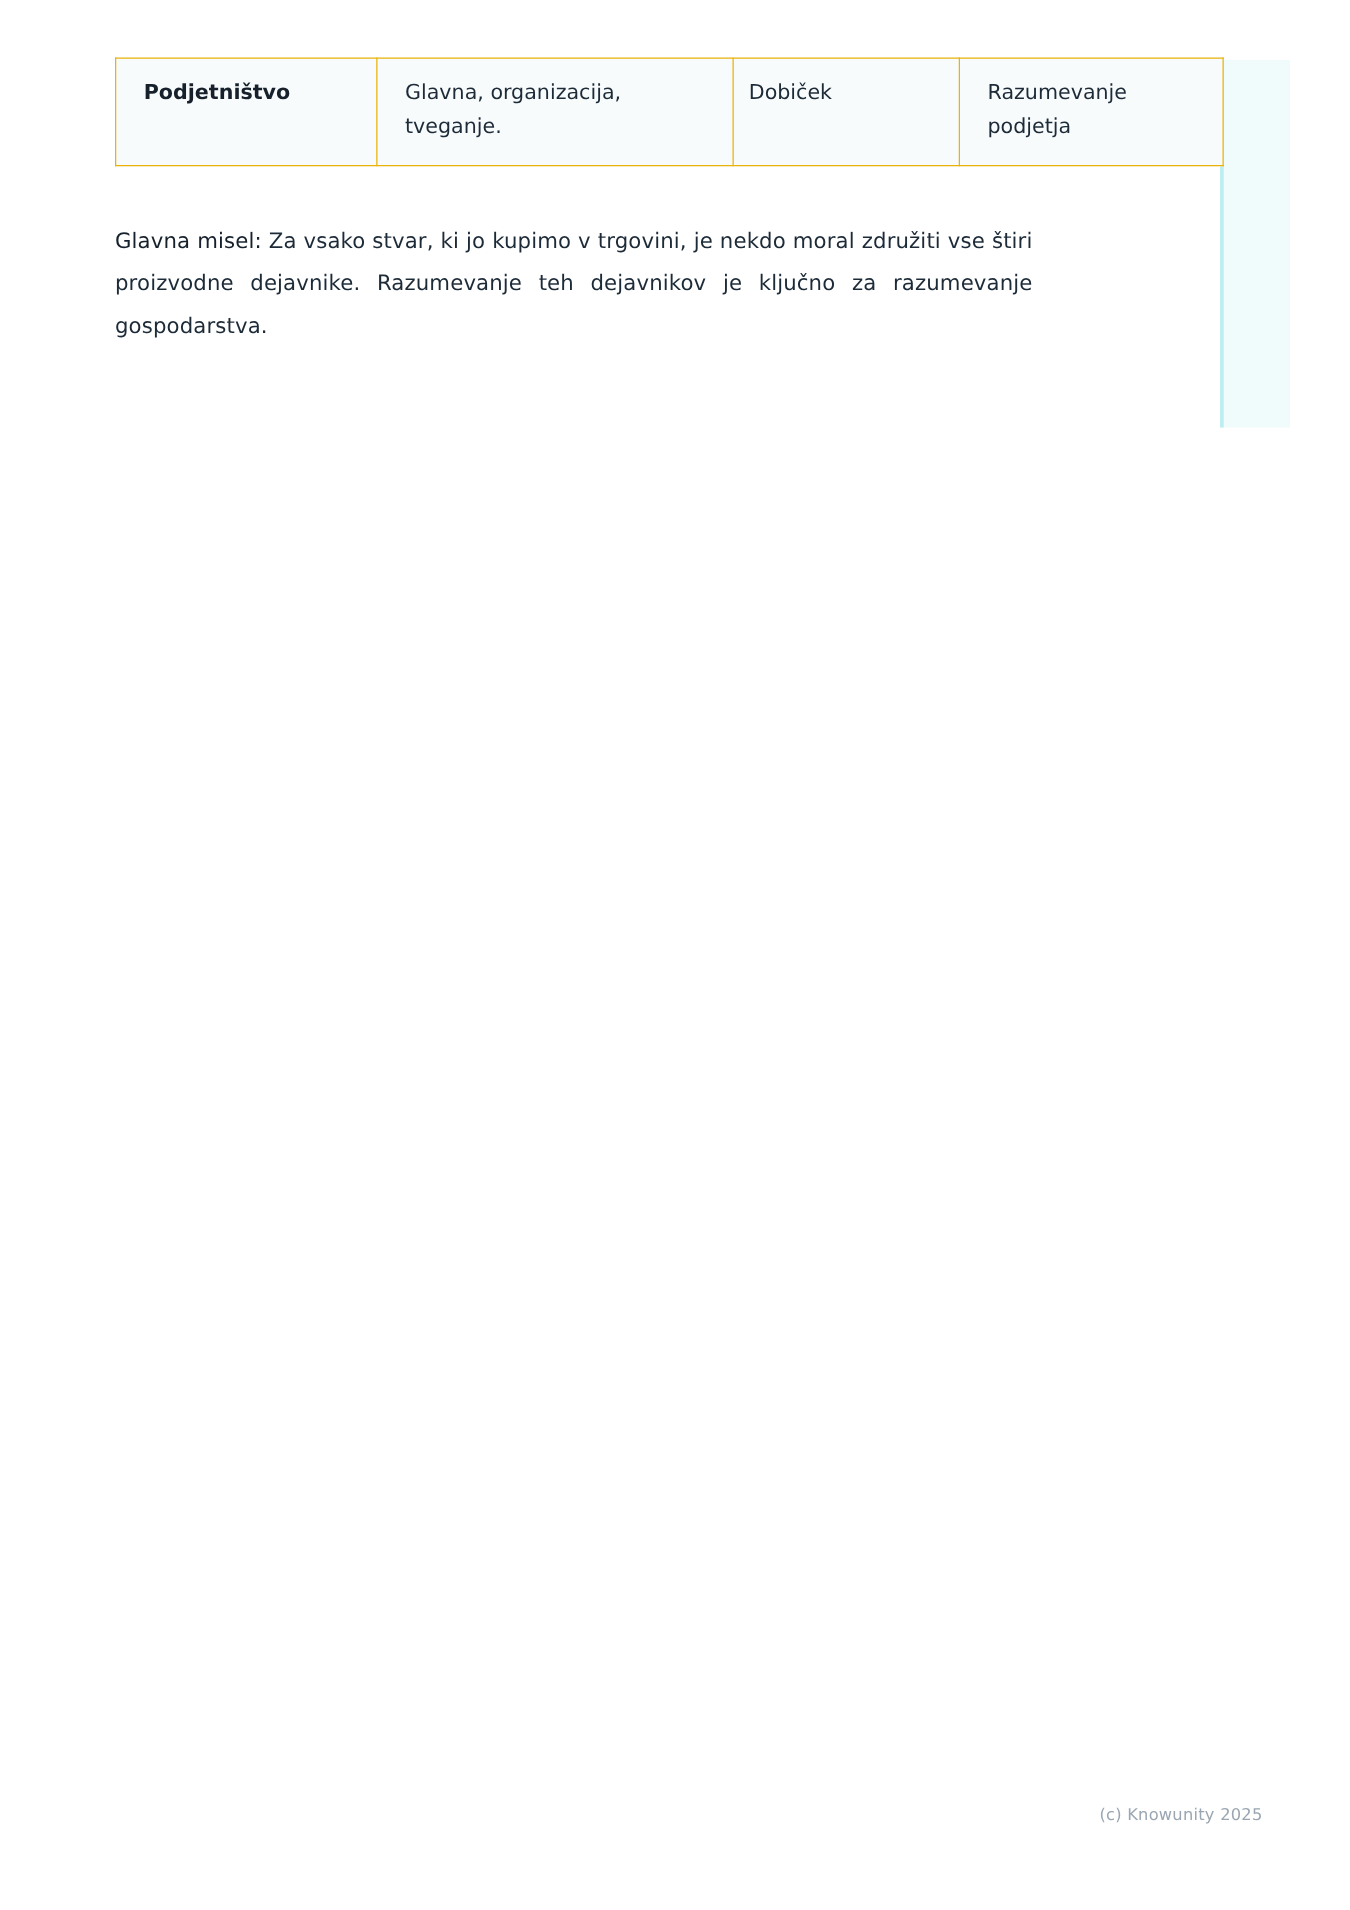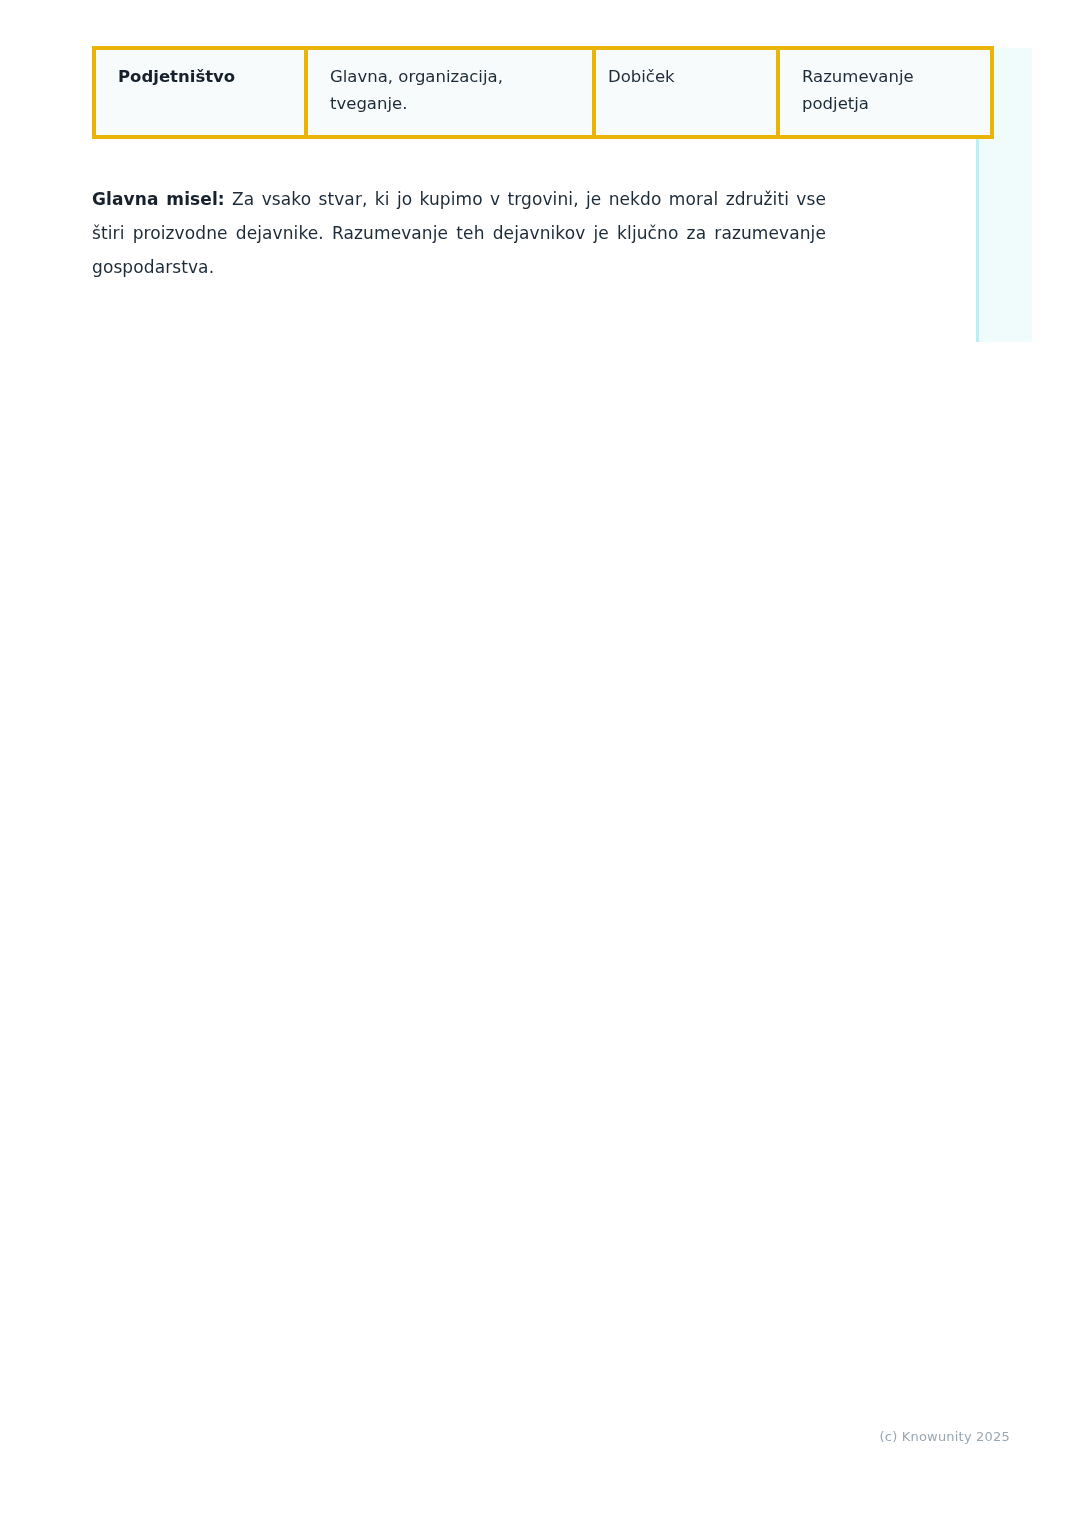--- a/index.html
+++ b/index.html
@@ -36,21 +36,21 @@
   }
 
   
   table.facts {
     border-collapse: collapse;
     width: 734px;
     table-layout: fixed;
     background: #f7fafc;
   }
   table.facts td {
-    border: 4px solid #eab308;
+    border: 1px solid #eab308;
     vertical-align: top;
     padding: 14px 18px 18px 22px;
     font-size: 16.5px;
     line-height: 1.62;
     color: #1d2b38;
     background: #f8fbfc;
   }
   table.facts td.col-term {
     width: 168px;
     font-weight: 700;
@@ -64,29 +64,29 @@
   .main-idea {
     margin-top: 44px;
     width: 734px;
     font-size: 17px;
     line-height: 1.98;
     text-align: justify;
     color: #1d2b38;
     letter-spacing: 0.1px;
   }
   .main-idea .lead {
-    font-weight: 700;
+    font-weight: 400;
     color: #16212c;
   }
 
   
   .footer-credit {
     position: absolute;
     right: 70px;
-    bottom: 84px;
+    bottom: 68px;
     font-size: 13px;
     color: #9aa6b2;
     letter-spacing: 0.2px;
   }
 </style>
 </head>
 <body>
 
 <div class="accent-bar"></div>
 

